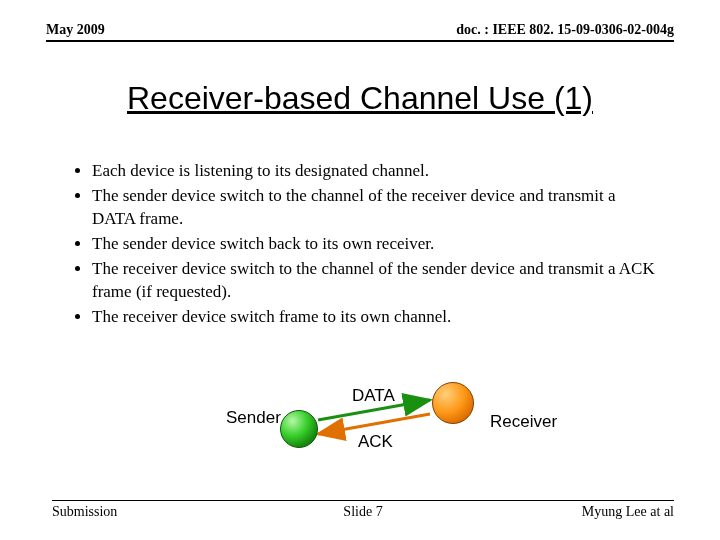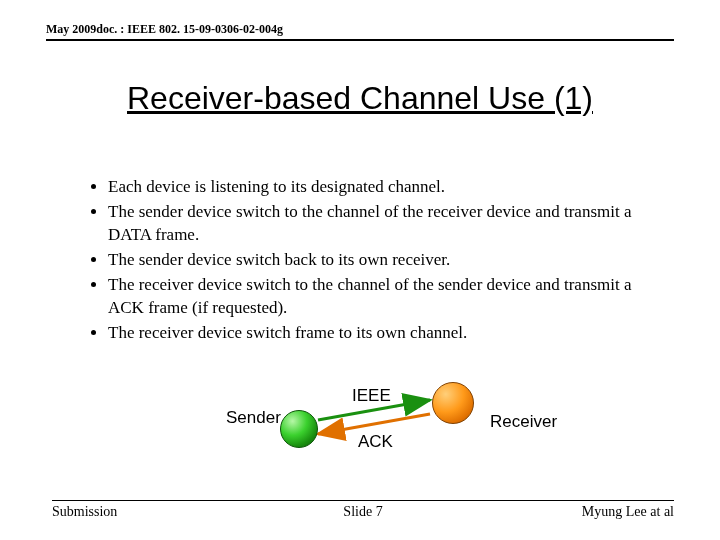--- a/index.html
+++ b/index.html
@@ -14,23 +14,24 @@
     height: 540px;
     position: relative;
     box-sizing: border-box;
   }
   .hdr {
     position: absolute;
     top: 22px;
     left: 46px;
     right: 46px;
     display: flex;
+    justify-content: space-between;
     align-items: flex-end;
     font-weight: bold;
-    font-size: 12px;
+    font-size: 14px;
     border-bottom: 2px solid #000;
     padding-bottom: 2px;
   }
   .title {
     position: absolute;
     top: 80px;
     left: 0;
     right: 0;
     text-align: center;
     font-size: 32px;
@@ -39,21 +40,21 @@
   }
   .bullets {
     position: absolute;
     top: 160px;
     left: 72px;
     right: 60px;
     font-size: 17px;
     line-height: 1.35;
     list-style: disc;
     padding-left: 20px;
-    margin: 16px;
+    margin: 0;
   }
   .bullets li { margin-bottom: 2px; }
   .diagram {
     position: absolute;
     left: 0;
     right: 0;
     top: 370px;
     height: 120px;
     font-family: Arial, Helvetica, sans-serif;
     font-size: 17px;
@@ -126,21 +127,21 @@
           <path d="M0,0 L10,4 L0,8 Z" fill="#e07000"></path>
         </marker>
       </defs>
       <line x1="318" y1="50" x2="430" y2="30" stroke="#1a9010" stroke-width="3" marker-end="url(#arG)"></line>
       <line x1="430" y1="44" x2="318" y2="64" stroke="#e07000" stroke-width="3" marker-end="url(#arO)"></line>
     </svg>
     <div class="sender-node"></div>
     <div class="receiver-node"></div>
     <div class="lbl-sender">Sender</div>
     <div class="lbl-receiver">Receiver</div>
-    <div class="lbl-data">IEEE</div>
+    <div class="lbl-data">DATA</div>
     <div class="lbl-ack">ACK</div>
   </div>
 
   <div class="ftr">
     <span>Submission</span>
     <span class="ftr-center">Slide 7</span>
     <span>Myung Lee at al</span>
   </div>
 
 </div>

